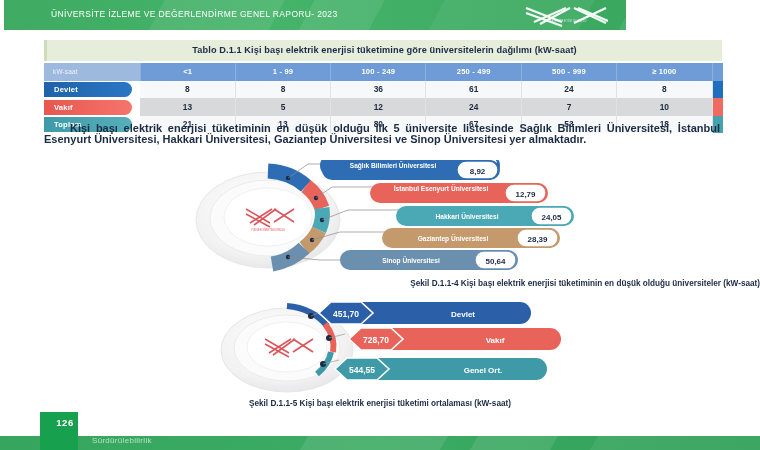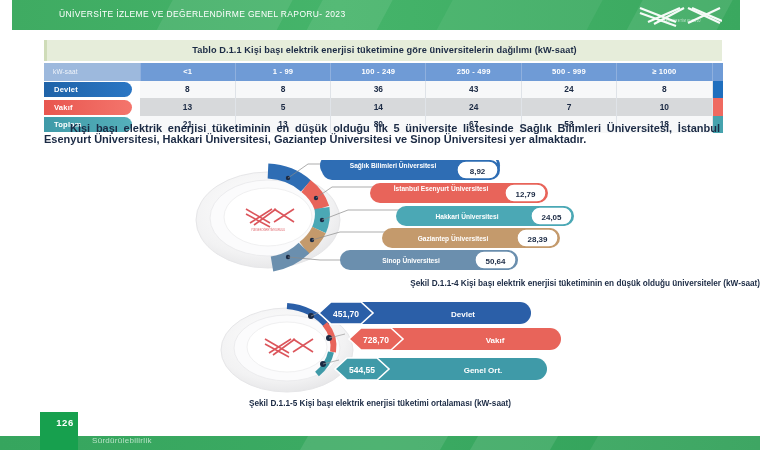--- a/index.html
+++ b/index.html
@@ -6,21 +6,21 @@
   html, body {
     width: 760px; height: 450px;
     background: #ffffff;
     font-family: "Liberation Sans", sans-serif;
     overflow: hidden;
   }
   .page { position: relative; width: 760px; height: 450px; background: #fff; }
 
   
   .header {
-    position: absolute; left: 12px; top: 0; width: 728px; height: 30px;
+    position: absolute; left: 4px; top: 0; width: 622px; height: 30px;
     background: linear-gradient(90deg, #3fab62 0%, #45b46a 45%, #3aa85f 100%);
     overflow: hidden;
   }
   .header .streak {
     position: absolute; top: -20px; width: 120px; height: 80px;
     background: rgba(255,255,255,0.085);
     transform: skewX(-28deg);
   }
   .header .s1 { left: 150px; }
   .header .s2 { left: 300px; width: 70px; }
@@ -186,34 +186,34 @@
         </tr>
       </thead>
       <tbody>
         <tr class="row-plain">
           <td class="first">
             <span class="pill devlet">Devlet</span>
           </td>
           <td>8</td>
           <td>8</td>
           <td>36</td>
-          <td>43</td>
+          <td>61</td>
           <td>24</td>
           <td>8</td>
           <td class="capcell">
               <span class="cap devlet"></span>
             </td>
         </tr>
         <tr class="row-alt">
           <td class="first">
             <span class="pill vakif">Vakıf</span>
           </td>
           <td>13</td>
           <td>5</td>
-          <td>14</td>
+          <td>12</td>
           <td>24</td>
           <td>7</td>
           <td>10</td>
           <td class="capcell">
               <span class="cap vakif"></span>
             </td>
         </tr>
         <tr class="row-plain">
           <td class="first">
             <span class="pill toplam">Toplam</span>

